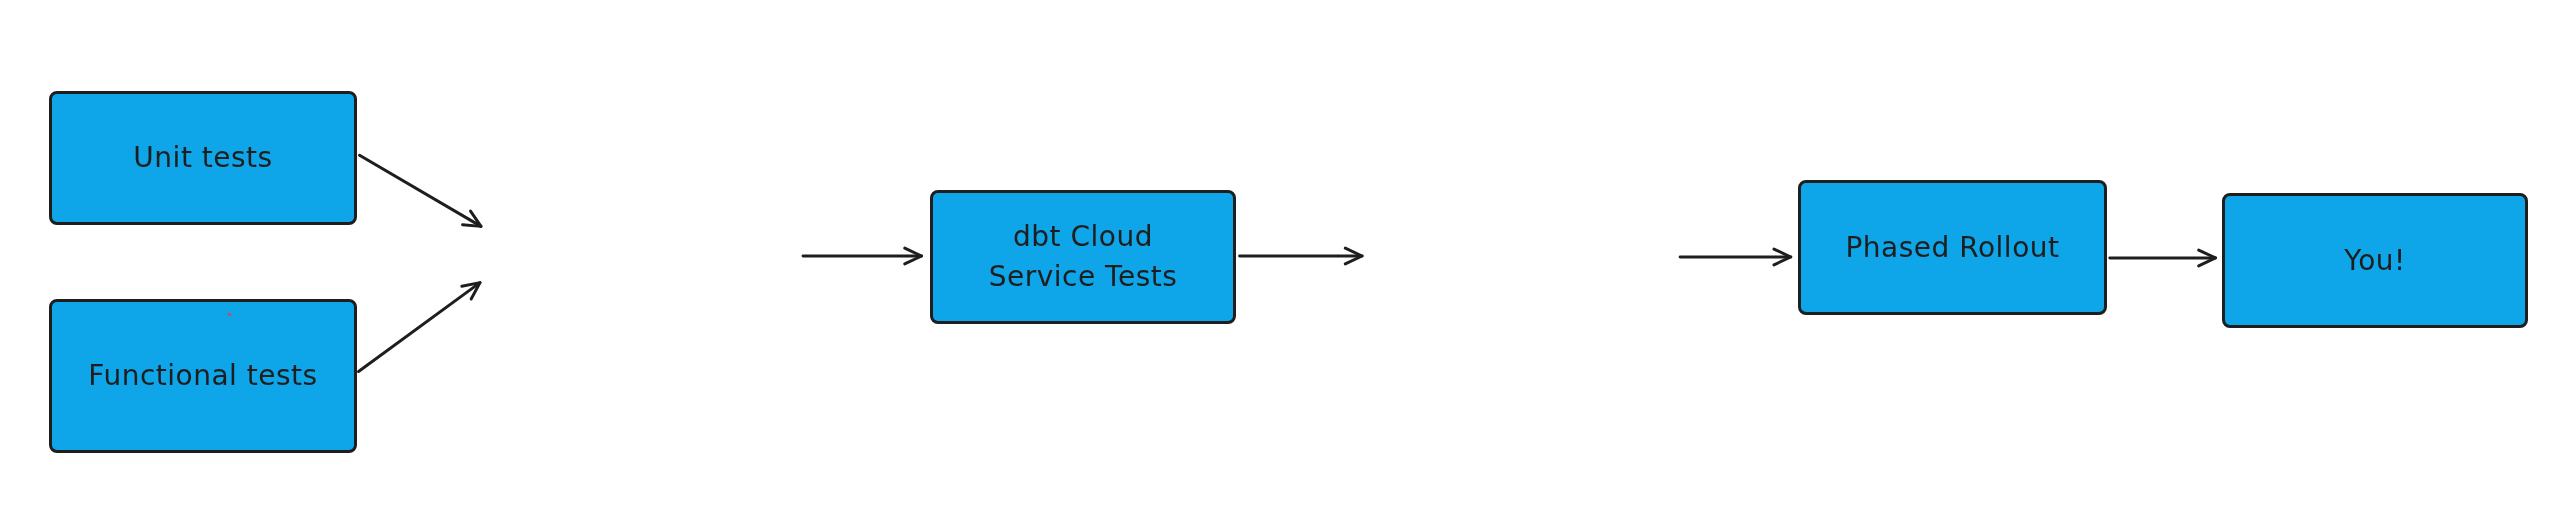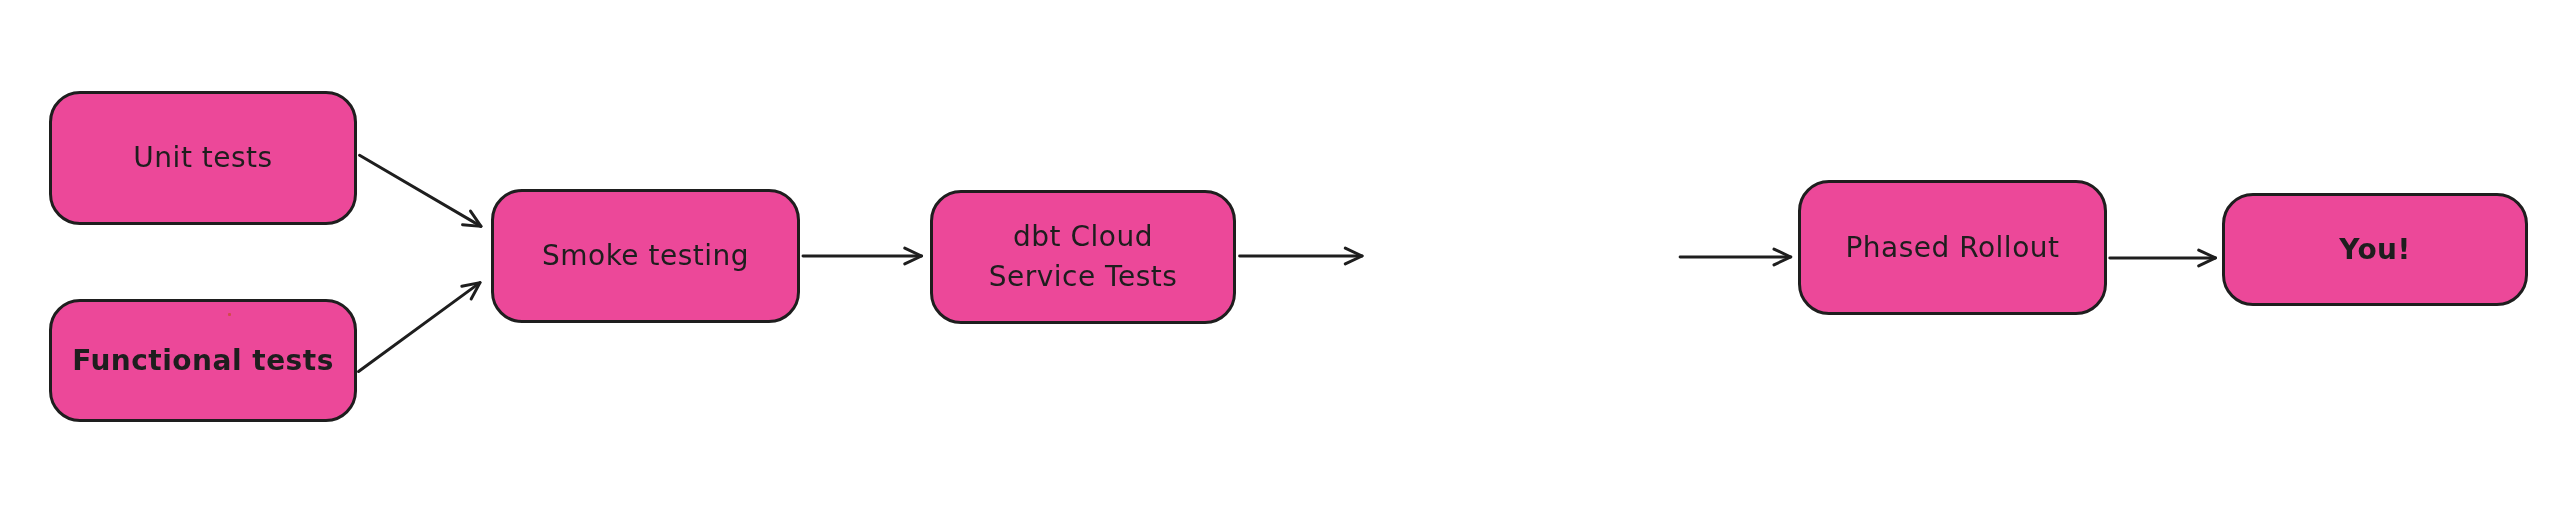--- a/index.html
+++ b/index.html
@@ -12,22 +12,22 @@
     width: 2576px;
     height: 510px;
     background: #ffffff;
     font-family: "DejaVu Sans", sans-serif;
     overflow: hidden;
   }
   .node {
     position: absolute;
     box-sizing: border-box;
     border: 3.5px solid #1e1e1e;
-    border-radius: 31px;
-    background: #ec4899;
+    border-radius: 8px;
+    background: #0ea5e9;
     display: flex;
     align-items: center;
     justify-content: center;
   }
   .node-label {
     color: #1e1e1e;
     font-size: 28px;
     line-height: 40px;
     text-align: center;
     white-space: pre-line;
@@ -68,38 +68,35 @@
       <path d="M1255,259 L1379,259" marker-end="url(#arrowhead)"></path>
       <path d="M1701,260 L1813,260" marker-end="url(#arrowhead)"></path>
       <path d="M2136,261 L2243,261" marker-end="url(#arrowhead)"></path>
     </g>
   </svg>
 
   <div class="node" style="left:49px; top:91px; width:308px; height:134px;">
     <span class="node-label">Unit tests</span>
   </div>
 
-  <div class="node" style="left:49px; top:299px; width:308px; height:123px;font-weight:bold;">
+  <div class="node" style="left:49px; top:299px; width:308px; height:154px;">
     <span class="node-label">Functional tests</span>
   </div>
 
-  <div class="node" style="left:491px; top:189px; width:309px; height:134px;">
-    <span class="node-label">Smoke testing</span>
-  </div>
 
   <div class="node" style="left:930px; top:190px; width:306px; height:134px;">
     <span class="node-label">dbt Cloud
 Service Tests</span>
   </div>
 
 
   <div class="node" style="left:1798px; top:180px; width:309px; height:135px;">
     <span class="node-label">Phased Rollout</span>
   </div>
 
-  <div class="node" style="left:2222px; top:193px; width:306px; height:113px;font-weight:bold;">
+  <div class="node" style="left:2222px; top:193px; width:306px; height:135px;">
     <span class="node-label">You!</span>
   </div>
 
   <div class="stray-dot" style="background: rgb(209, 75, 75);"></div>
 
 </div>
 
 
 </body></html>

